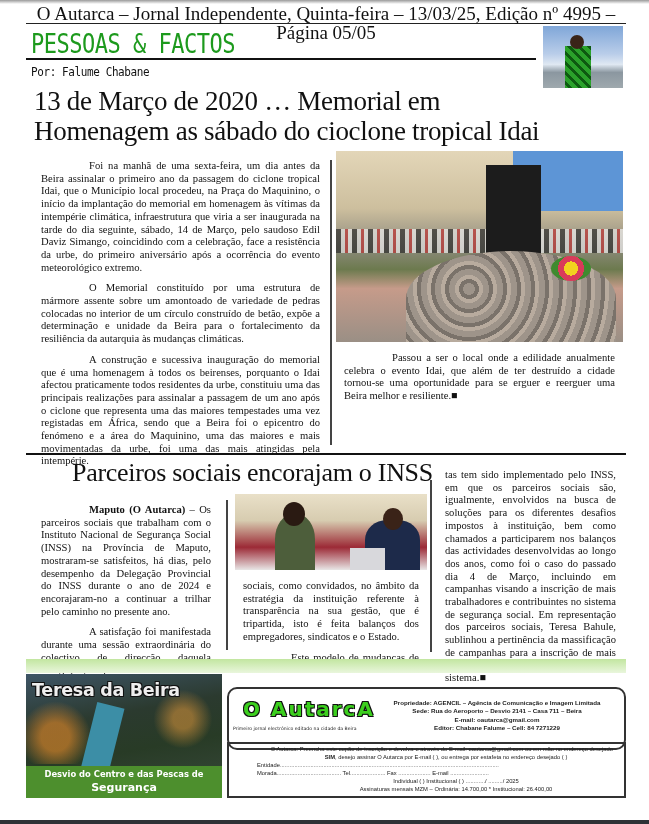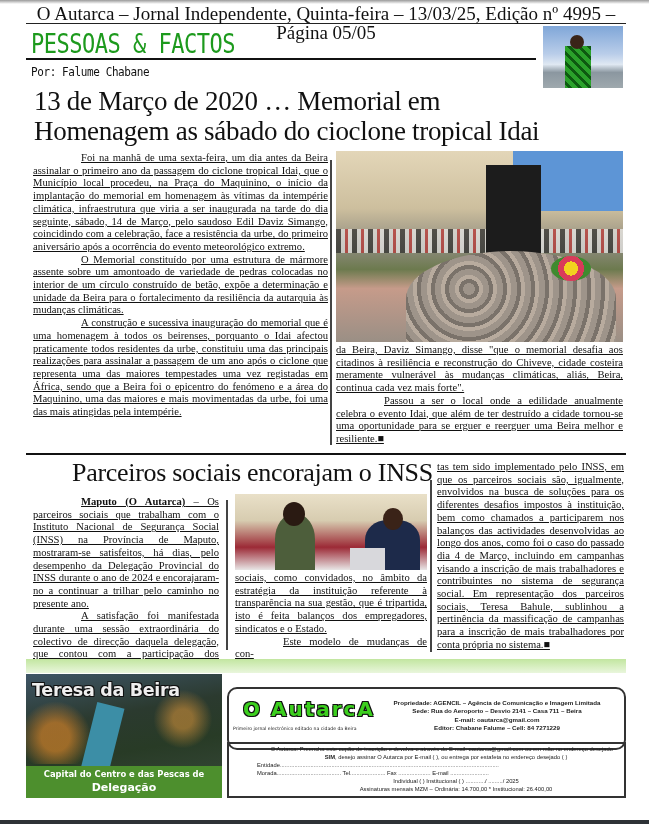--- a/index.html
+++ b/index.html
@@ -8,21 +8,21 @@
   .header{position:absolute;left:26px;top:4px;width:600px;height:19px;font-size:19px;text-align:center;line-height:19px;border-bottom:1.3px solid #222;}
   .section{position:absolute;left:31px;top:29px;font-family:"DejaVu Sans Mono",monospace;font-size:22px;color:#1d9a1d;letter-spacing:-0.5px;transform:scaleY(1.2);transform-origin:left top;font-weight:normal;}
   .section-rule{position:absolute;left:26px;top:58px;width:510px;height:2px;background:#111;}
   .byline{position:absolute;left:31px;top:64px;font-family:"DejaVu Sans Mono",monospace;font-size:11px;color:#111;letter-spacing:-0.4px;transform:scaleY(1.15);transform-origin:left top;}
   .author-photo{position:absolute;left:543px;top:26px;width:80px;height:62px;overflow:hidden;
     background:linear-gradient(180deg,#7fa6d8 0%,#b9cde9 45%,#dfe8f2 62%,#8b97a0 75%,#9fa9ae 100%);}
   .author-photo .person{position:absolute;left:22px;top:20px;width:26px;height:44px;background:repeating-linear-gradient(45deg,#2aa12a 0 4px,#0d5a10 4px 7px);}
   .author-photo .head{position:absolute;left:27px;top:9px;width:14px;height:14px;border-radius:50%;background:#3a2418;}
   .title{position:absolute;left:34px;top:86px;font-size:27px;line-height:30px;width:560px;letter-spacing:-0.3px;}
   .col{position:absolute;font-size:10.6px;line-height:12.7px;text-align:justify;}
-  .col p{margin:0;text-indent:48px;text-decoration:underline;}
+  .col p{margin:8px;text-indent:48px;}
   .col p.noindent{text-indent:0;}
   .vrule{position:absolute;width:1.5px;background:#444;}
   .photo-memorial{position:absolute;left:336px;top:151px;width:287px;height:191px;overflow:hidden;
     background:linear-gradient(180deg,#e3d6b8 0%,#cdbf9e 30%,#8e8b7e 50%,#6c7a4e 62%,#c69b8a 72%,#9a8f85 100%);}
   .photo-memorial .sky{position:absolute;right:0;top:0;width:110px;height:60px;background:#5d95d6;}
   .photo-memorial .monument{position:absolute;left:150px;top:14px;width:55px;height:110px;background:#1c1c1c;}
   .photo-memorial .rocks{position:absolute;left:70px;top:100px;width:210px;height:95px;border-radius:50% 50% 0 0;background:repeating-radial-gradient(circle at 30% 40%,#9e948a 0 6px,#7a726a 6px 10px,#b8ab9e 10px 14px);}
   .photo-memorial .flowers{position:absolute;left:215px;top:105px;width:40px;height:25px;border-radius:50%;background:radial-gradient(circle,#f2d21f 0 30%,#d93b5a 30% 55%,#3f8a2f 55%);}
   .photo-memorial .crowd{position:absolute;left:0;top:78px;width:287px;height:24px;background:repeating-linear-gradient(90deg,#2c2c2c 0 5px,#e4e4e4 5px 9px,#b33 9px 12px,#eee 12px 16px);opacity:.7;}
   .rule-h{position:absolute;height:1.5px;background:#111;}
@@ -81,21 +81,20 @@
 
 <div class="photo-memorial" title="Memorial monument surrounded by stones and flowers, crowd in Praça do Maquinino">
   <div class="sky"></div>
   <div class="crowd"></div>
   <div class="monument"></div>
   <div class="rocks"></div>
   <div class="flowers"></div>
 </div>
 
 <div class="col" style="left:336px;top:344px;width:287px;">
-  <p class="noindent">da Beira, Daviz Simango, disse "que o memorial desafia aos citadinos à resiliência e reconstrução do Chiveve, cidade costeira meramente vulnerável às mudanças climáticas, aliás, Beira, continua cada vez mais forte".</p>
   <p>Passou a ser o local onde a edilidade anualmente celebra o evento Idai, que além de ter destruído a cidade tornou-se uma oportunidade para se erguer e reerguer uma Beira melhor e resiliente.■</p>
 </div>
 
 <div class="rule-h" style="left:26px;top:453px;width:600px;"></div>
 
 <div class="title2">Parceiros sociais encorajam o INSS</div>
 
 <div class="col" style="left:33px;top:496px;width:186px;">
   <p><b>Maputo (O Autarca)</b><span> – Os parceiros sociais que trabalham com o Instituto Nacional de Segurança Social (INSS) na Província de Maputo, mostraram-se satisfeitos, há dias, pelo desempenho da Delegação Provincial do INSS durante o ano de 2024 e encorajaram-no a continuar a trilhar pelo caminho no presente ano.</span></p>
   <p>A satisfação foi manifestada durante uma sessão extraordinária do colectivo de direcção daquela delegação, que contou com a participação dos parceiros</p>
@@ -120,22 +119,22 @@
   <p class="noindent">tas tem sido implementado pelo INSS, em que os parceiros sociais são, igualmente, envolvidos na busca de soluções para os diferentes desafios impostos à instituição, bem como chamados a participarem nos balanços das actividades desenvolvidas ao longo dos anos, como foi o caso do passado dia 4 de Março, incluindo em campanhas visando a inscrição de mais trabalhadores e contribuintes no sistema de segurança social. Em representação dos parceiros sociais, Teresa Bahule, sublinhou a pertinência da massificação de campanhas para a inscrição de mais trabalhadores por conta própria no sistema.■</p>
 </div>
 
 <div class="greenbar"></div>
 
 <div class="beira-ad">
   <div class="lights"></div>
   <div class="river"></div>
   <div class="title">Teresa da Beira</div>
   <div class="band"></div>
-  <div class="sub1">Capital do Centro e das Pescas de</div>
-  <div class="sub2">Delegação</div>
+  <div class="sub1">Desvio do Centro e das Pescas de</div>
+  <div class="sub2">Segurança</div>
 </div>
 
 <div class="masthead-box">
   <div class="logo">O AutarcA</div>
   <div class="logo-tag">Primeiro jornal electrónico editado na cidade da Beira</div>
   <div class="info">
     <div>Propriedade: AGENCIL – Agência de Comunicação e Imagem Limitada</div>
     <div>Sede: Rua do Aeroporto – Desvio 2141 – Casa 711 – Beira</div>
     <div>E-mail: oautarca@gmail.com</div>
     <div>Editor: Chabane Falume – Cell: 84 7271229</div>

